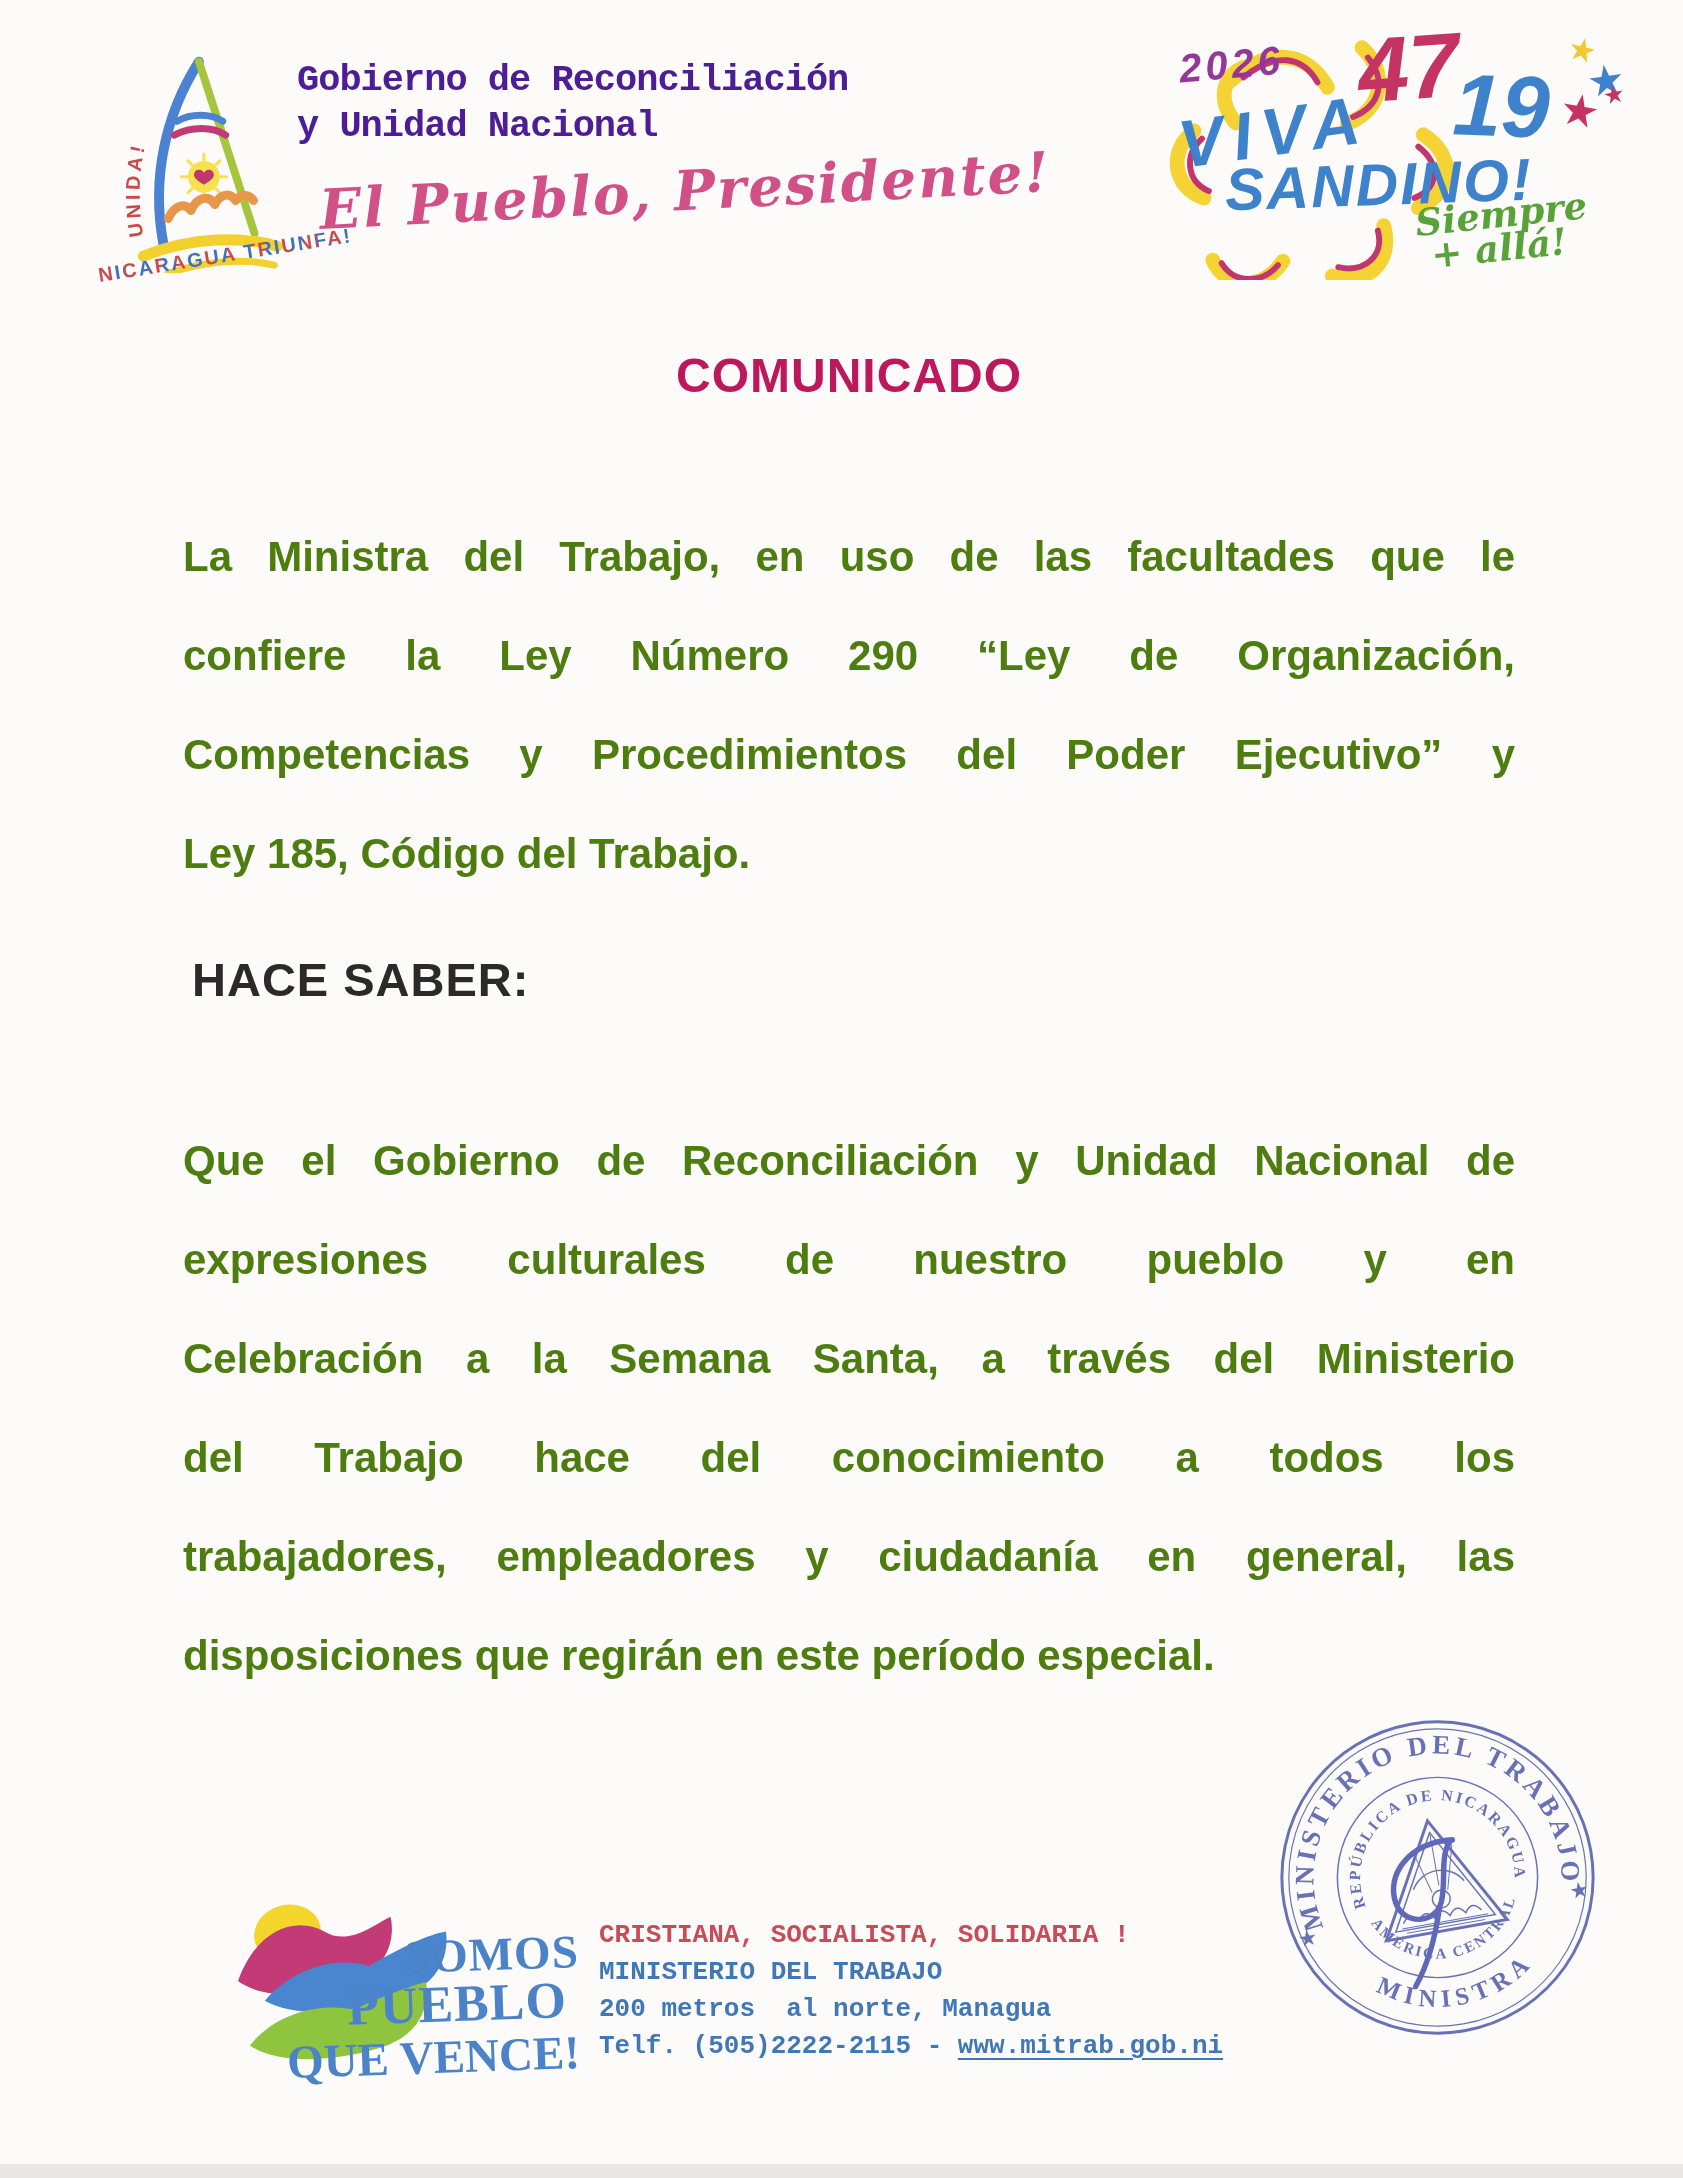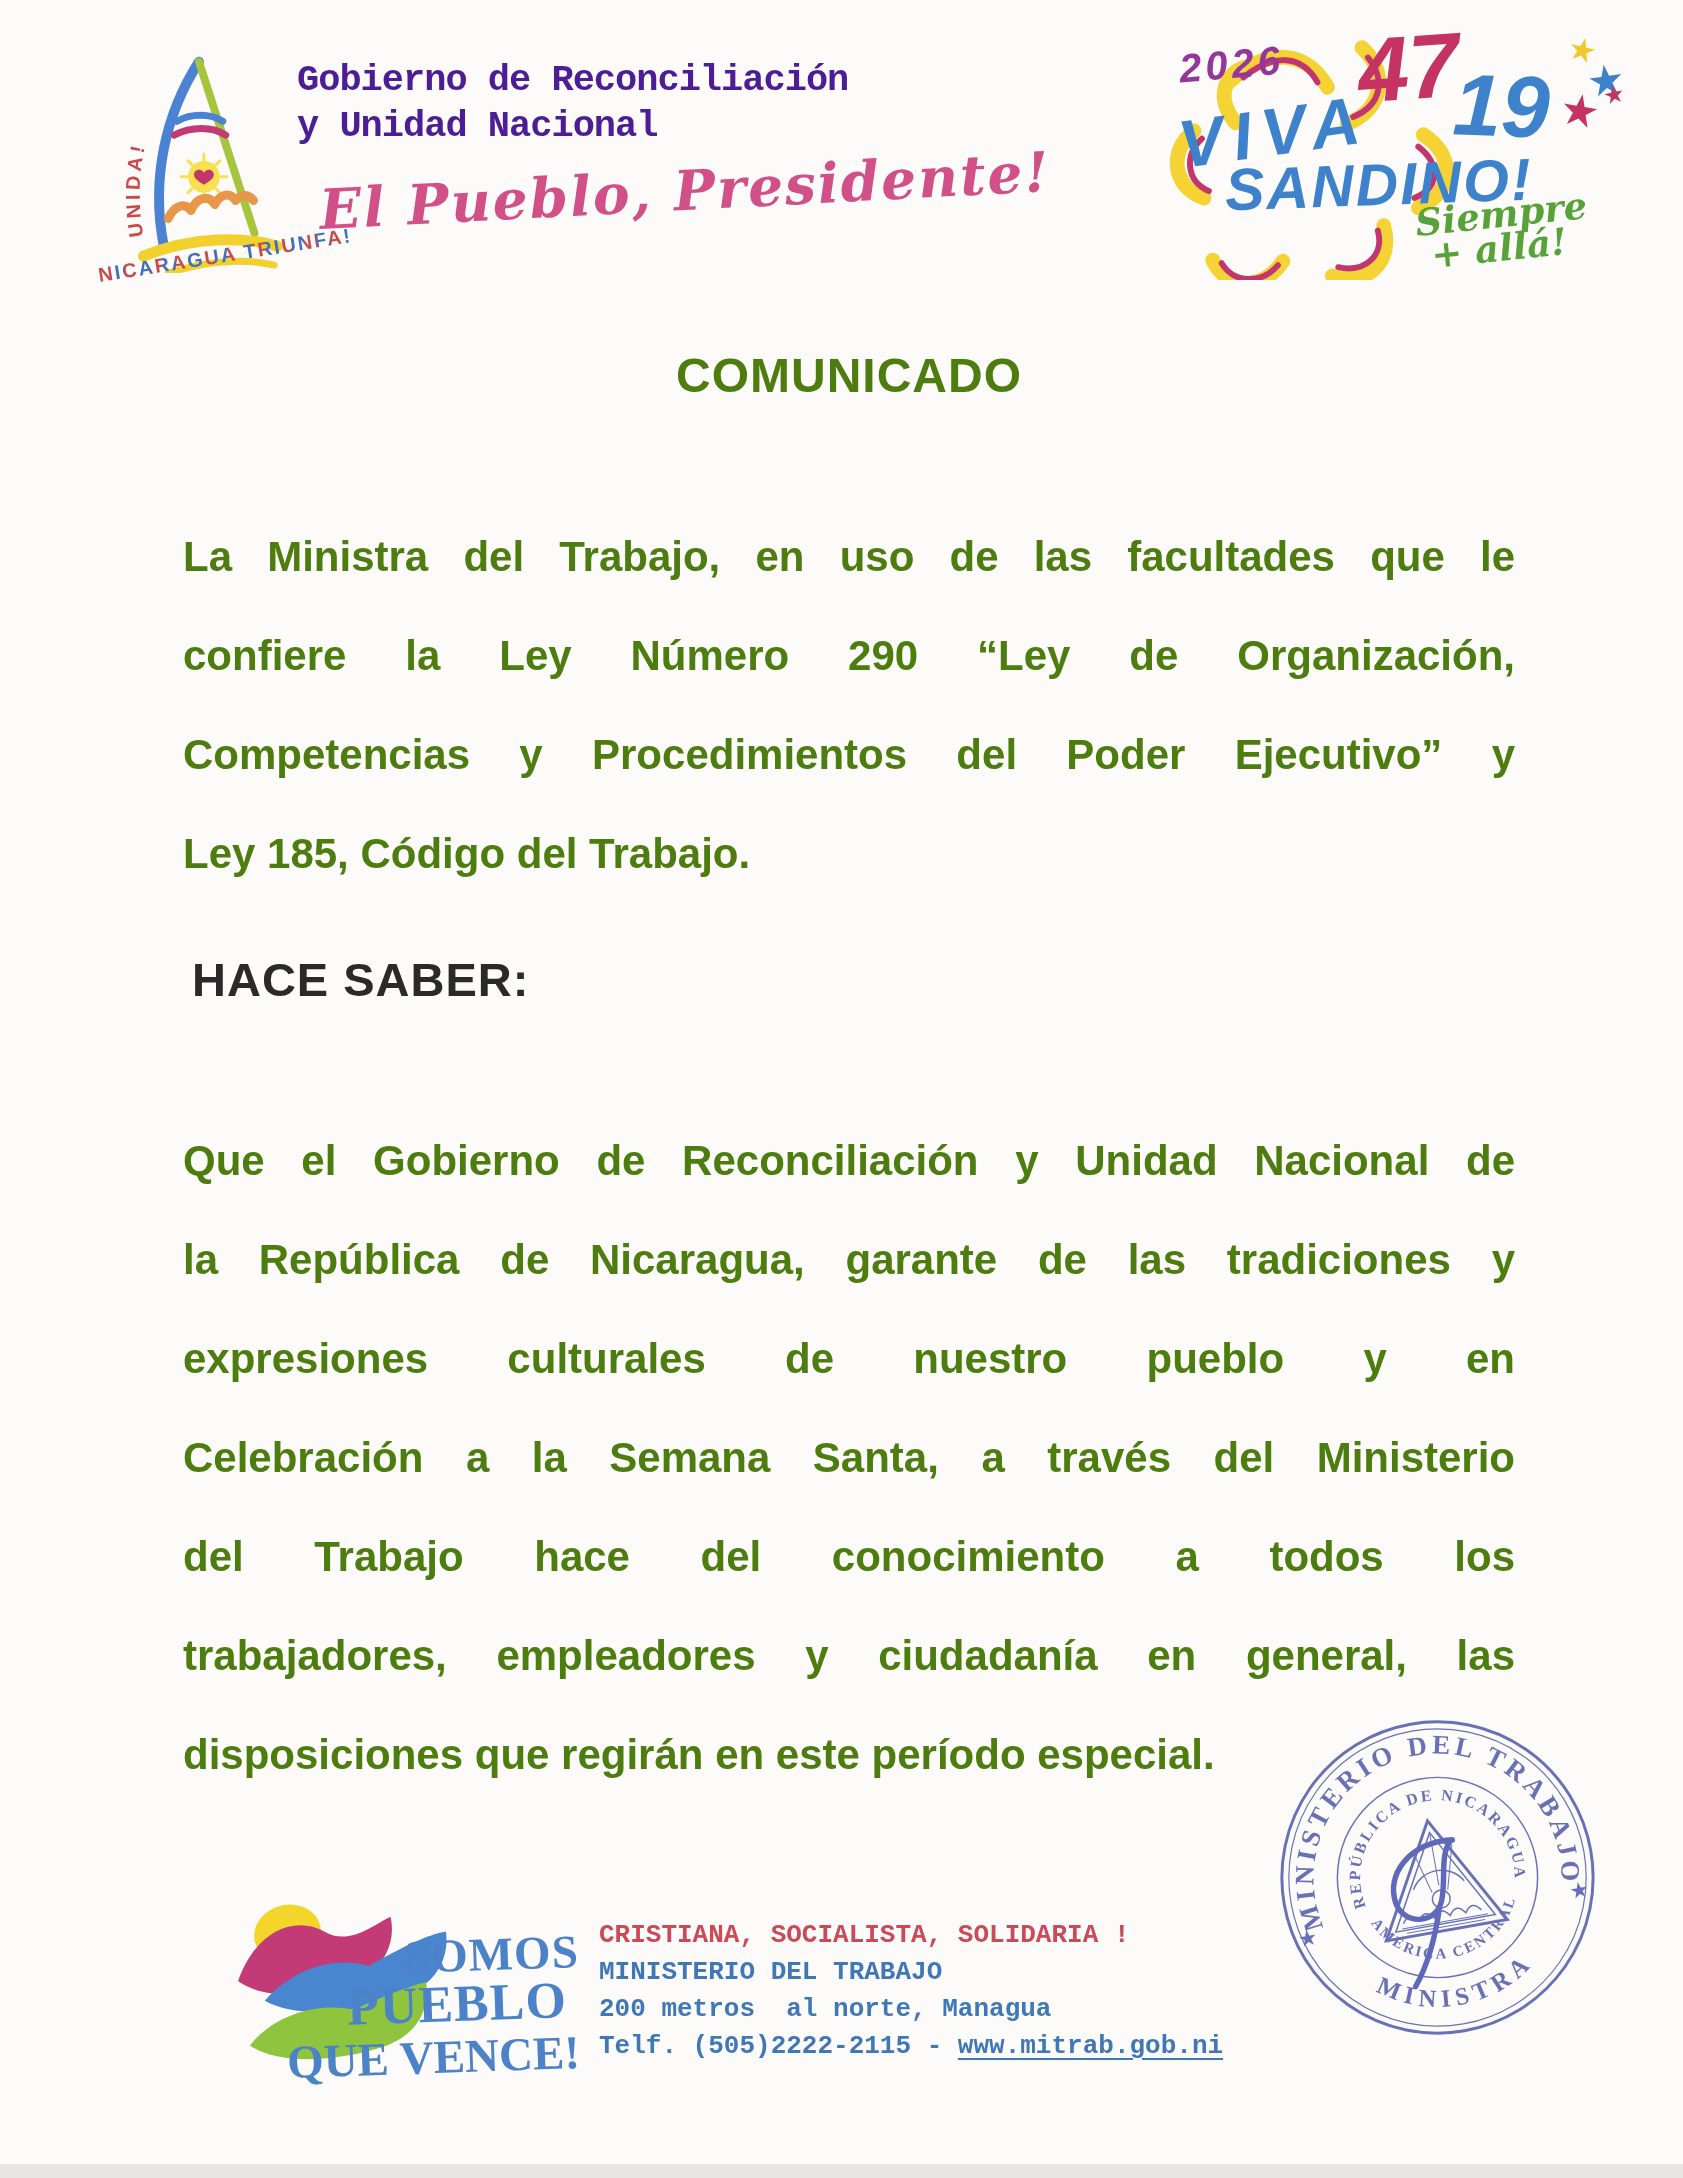--- a/index.html
+++ b/index.html
@@ -49,21 +49,21 @@
     color:#3e82cc;letter-spacing:10px;transform:rotate(-8deg);}
   .sandino{left:91px;top:123px;font-weight:700;font-style:italic;font-size:59px;
     color:#3e82cc;letter-spacing:2px;transform:rotate(-2deg);}
   .siempre1{left:281px;top:164px;font-family:"DejaVu Serif",serif;font-style:italic;
     font-weight:700;font-size:37px;color:#58a339;transform:rotate(-6deg);}
   .siempre2{left:297px;top:198px;font-family:"DejaVu Serif",serif;font-style:italic;
     font-weight:700;font-size:37px;color:#58a339;transform:rotate(-6deg);}
 
   
   .title{left:183px;top:348px;width:1332px;text-align:center;
-    font-weight:700;font-size:48px;letter-spacing:1px;color:#4d7c0f;}
+    font-weight:700;font-size:48px;letter-spacing:1px;color:#be185d;}
   .para{left:183px;width:1332px;}
   .p1{top:507px;}
   .p2{top:1111px;}
   .pline{
     height:99px;line-height:99px;font-size:42px;color:#4d7c0f;
     text-align:justify;text-align-last:justify;white-space:normal;font-weight:bold;
   }
   .pline.last{text-align-last:left;}
   .hace{left:183px;top:952px;font-weight:700;font-size:47px;color:#2a2a2a;
     letter-spacing:1px;margin-left:9px;}
@@ -176,21 +176,20 @@
     <div class="pline">La Ministra del Trabajo, en uso de las facultades que le</div>
     <div class="pline">confiere la Ley Número 290 “Ley de Organización,</div>
     <div class="pline">Competencias y Procedimientos del Poder Ejecutivo” y</div>
     <div class="pline last">Ley 185, Código del Trabajo.</div>
   </div>
 
   <div class="abs hace">HACE SABER:</div>
 
   <div class="abs para p2">
     <div class="pline">Que el Gobierno de Reconciliación y Unidad Nacional de</div>
-    <div class="pline">la República de Nicaragua, garante de las tradiciones y</div>
     <div class="pline">expresiones culturales de nuestro pueblo y en</div>
     <div class="pline">Celebración a la Semana Santa, a través del Ministerio</div>
     <div class="pline">del Trabajo hace del conocimiento a todos los</div>
     <div class="pline">trabajadores, empleadores y ciudadanía en general, las</div>
     <div class="pline last">disposiciones que regirán en este período especial.</div>
   </div>
 
   <svg class="abs stamp" width="337" height="337" viewBox="0 0 340 340">
     <defs>
       <path id="stOuterTop" d="M 56.7 222.9 A 125 125 0 1 1 283.3 222.9"></path>

